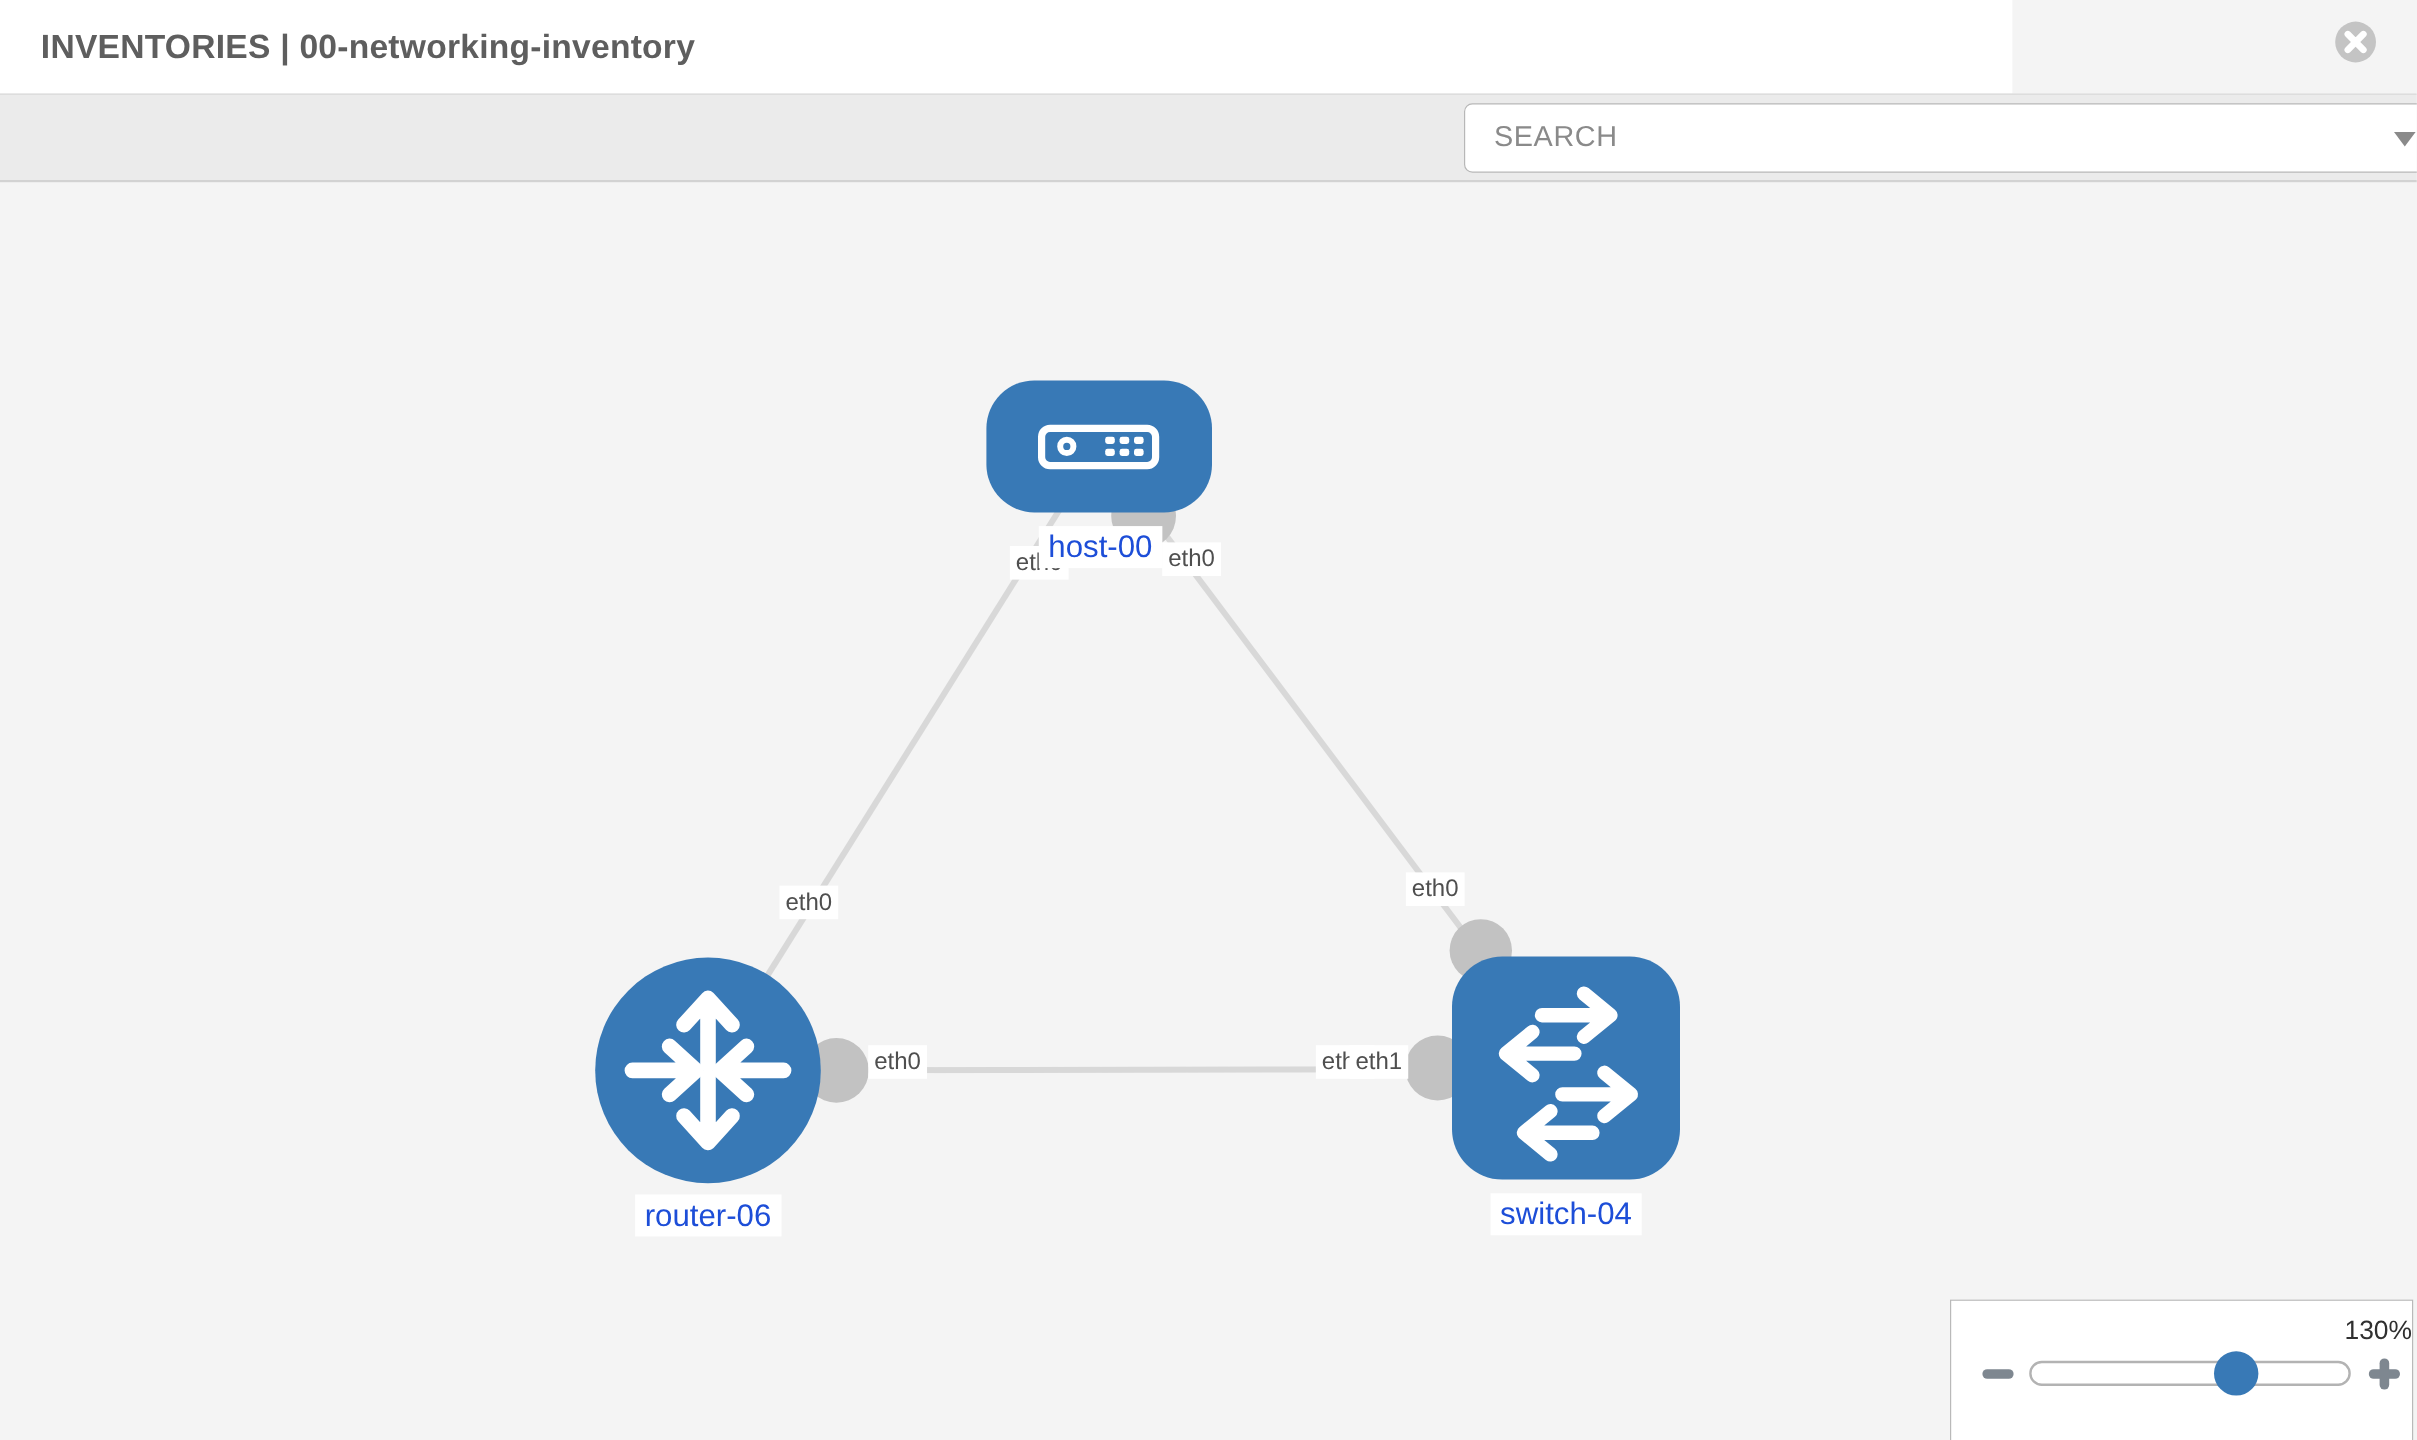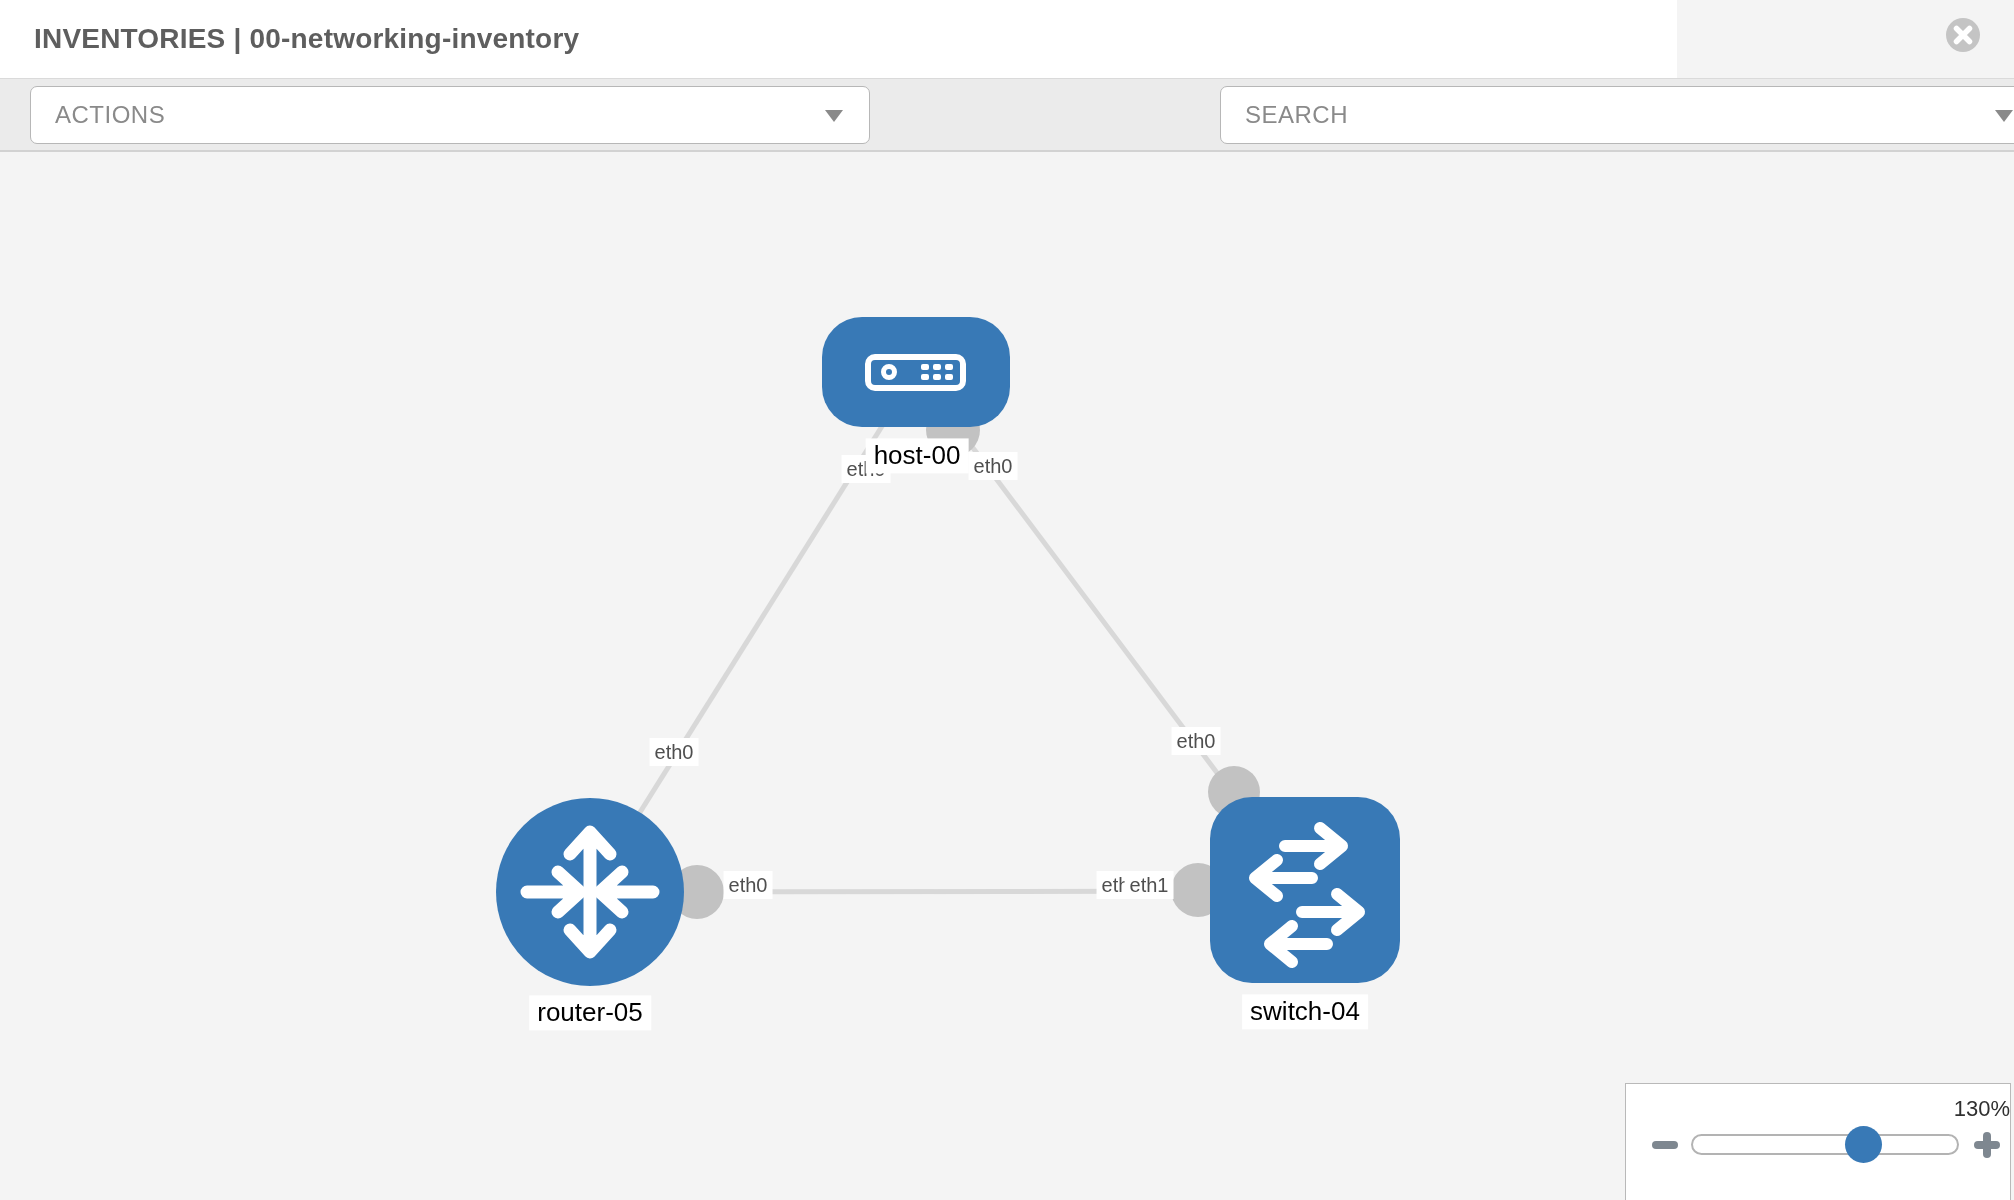--- a/index.html
+++ b/index.html
@@ -60,21 +60,21 @@
     background: #f4f4f4;
   }
   .canvas svg.topo { position: absolute; left: 0; top: 0; }
 
   .chip {
     position: absolute; transform: translate(-50%, -50%);
     background: #ffffff; color: #4f4f4f;
     font-size: 20px; line-height: 1.2; padding: 2px 5px;
     white-space: nowrap;
   }
-  .chip.name { font-size: 26px; padding: 2px 8px; color: #000000; }
+  .chip.name { font-size: 26px; padding: 2px 8px; color: #1d4ed8; }
 
   
   .zoom-panel {
     position: absolute; left: 1625px; top: 1083px; width: 386px; height: 140px;
     background: #ffffff; border: 1px solid #b9b9b9;
   }
   .zoom-level {
     position: absolute; left: 0; top: 12px; width: 100%;
     text-align: right; font-size: 22px; color: #303030;
   }
@@ -116,24 +116,20 @@
     <span>
       <svg width="36" height="36" viewBox="0 0 36 36">
         <circle cx="18" cy="18" r="17" fill="#c4c4c4"></circle>
         <path d="M11.5 11.5 L24.5 24.5 M24.5 11.5 L11.5 24.5" stroke="#ffffff" stroke-width="5.5" stroke-linecap="round"></path>
       </svg>
     </span>
   </button>
 </div>
 
 <div class="toolbar">
-  <div class="select-box actions-select">
-    <span class="select-label">ACTIONS</span>
-    <span class="select-caret"></span>
-  </div>
 
   <button class="tool-icon-btn" style="left:1046px;">
     <span>
       <svg width="38" height="38" viewBox="0 0 512 512">
         <path fill="#7e8790" d="M352 320c88.4 0 160-71.6 160-160c0-15.3-2.2-30.1-6.2-44.2c-3.1-10.8-16.4-13.2-24.3-5.3l-76.8 76.8c-3 3-7.1 4.7-11.3 4.7L336 192c-8.8 0-16-7.2-16-16l0-57.4c0-4.2 1.7-8.3 4.7-11.3l76.8-76.8c7.9-7.9 5.4-21.2-5.3-24.3C382.1 2.2 367.3 0 352 0C263.6 0 192 71.6 192 160c0 19.1 3.4 37.5 9.5 54.5L19.9 396.1C7.2 408.8 0 426.1 0 444.1C0 481.6 30.4 512 67.9 512c18 0 35.3-7.2 48-19.9L297.5 310.5c17 6.2 35.4 9.5 54.5 9.5z"></path>
       </svg>
     </span>
   </button>
 
   <button class="tool-icon-btn" style="left:1114px;">
@@ -208,21 +204,21 @@
   </svg>
 
   <div class="chip" style="left:866px;  top:317px;">eth0</div>
   <div class="chip" style="left:993px;  top:314px;">eth0</div>
   <div class="chip" style="left:674px;  top:600px;">eth0</div>
   <div class="chip" style="left:1196px; top:589px;">eth0</div>
   <div class="chip" style="left:748px;  top:733px;">eth0</div>
   <div class="chip" style="left:1121px; top:733px;">eth1</div>
   <div class="chip" style="left:1149px; top:733px;">eth1</div>
   <div class="chip name" style="left:917px;  top:304px;">host-00</div>
-  <div class="chip name" style="left:590px;  top:861px;">router-05</div>
+  <div class="chip name" style="left:590px;  top:861px;">router-06</div>
   <div class="chip name" style="left:1305px; top:860px;">switch-04</div>
 </div>
 
 <div class="zoom-panel">
   <div class="zoom-level">130%</div>
   <button class="zoom-minus-btn">
     <span class="minus-glyph"></span>
   </button>
   <div class="zoom-track">
     <div class="zoom-thumb" id="zoom-thumb" style="left: 170.28px;"></div>

